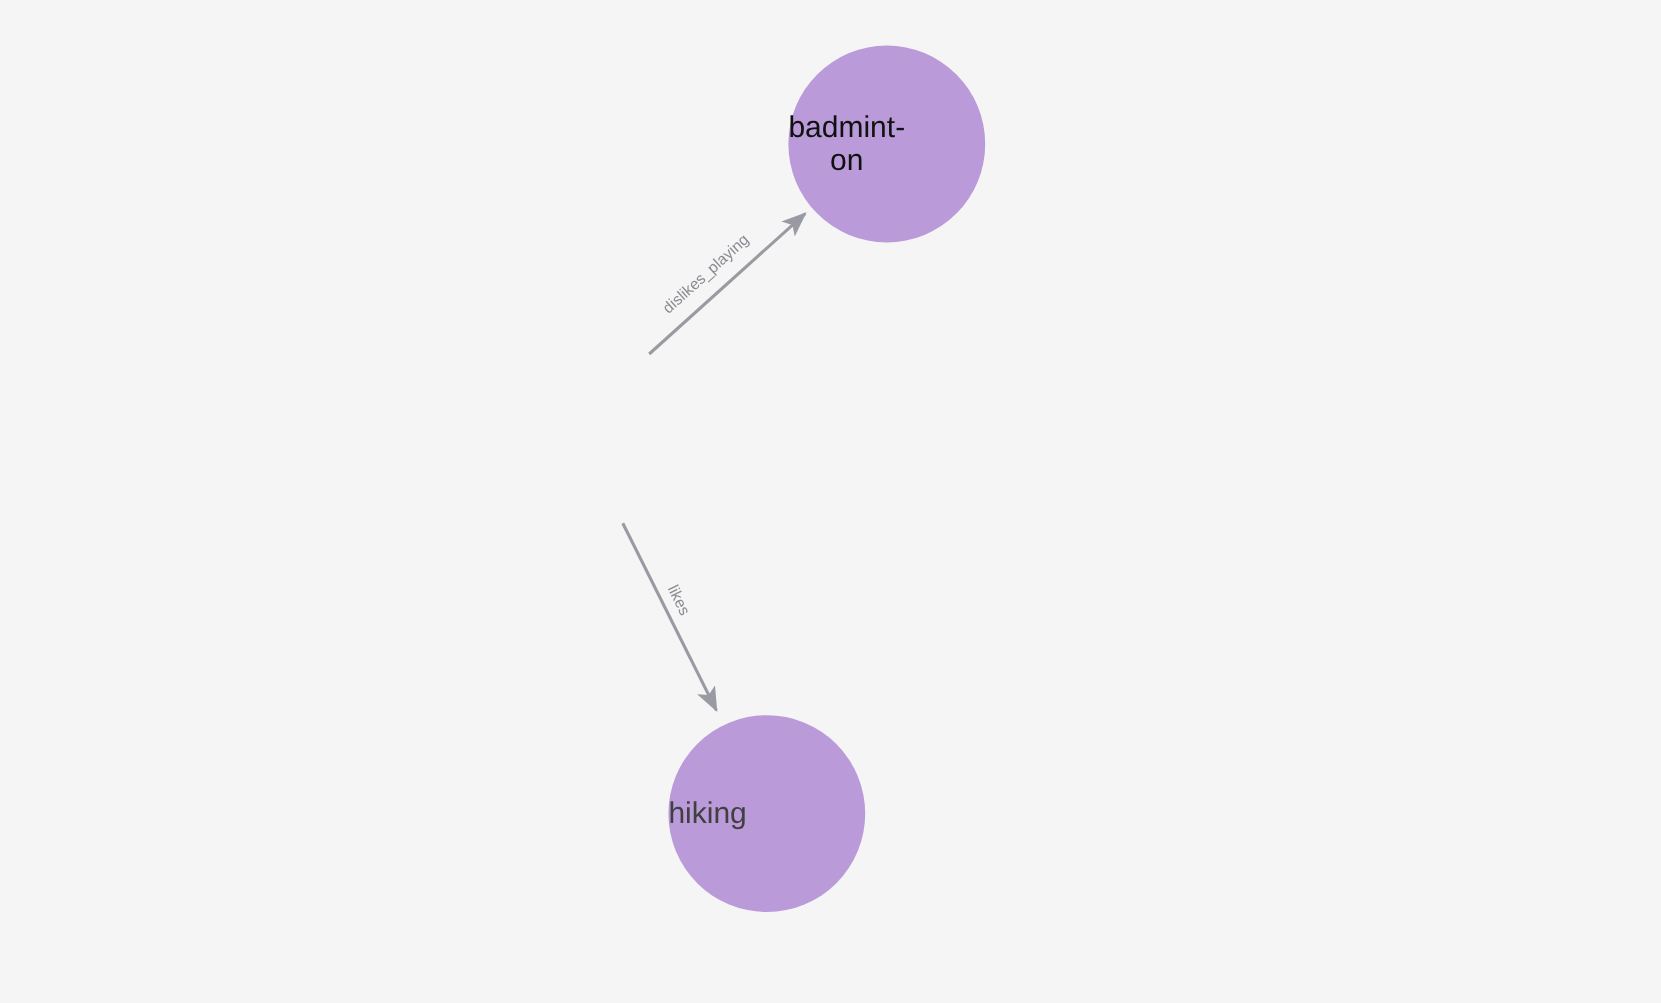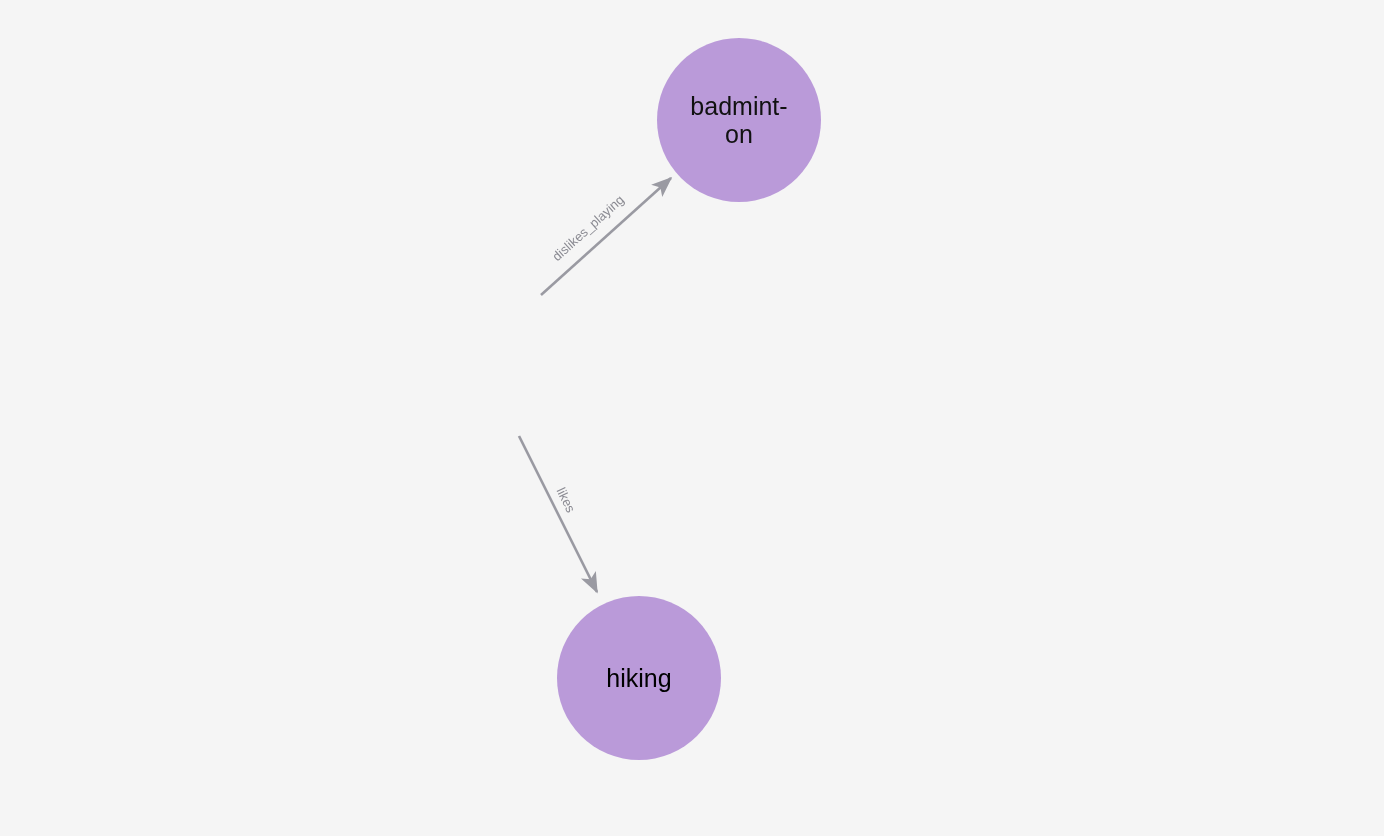--- a/index.html
+++ b/index.html
@@ -22,21 +22,20 @@
     left: 0;
     top: 0;
     width: 1384px;
     height: 836px;
   }
   .node {
     position: absolute;
     border-radius: 50%;
     display: flex;
     align-items: center;
-    justify-content: center;
     text-align: center;
     box-sizing: border-box;
   }
   .node-label {
     color: #111111;
     font-size: 25px;
     line-height: 28px;
     font-family: "Liberation Sans", sans-serif;
     white-space: pre-line;
     pointer-events: none;
@@ -73,16 +72,16 @@
 
   <div class="edge-label" id="elabel-1" style="color: rgb(138, 138, 146); left: 566px; top: 500px; transform: translate(-50%, -50%) rotate(64deg);">likes</div>
 
 
   <div class="node" id="node-1" style="left: 657px; top: 38px; width: 164px; height: 164px; background: rgb(186, 154, 217);">
     <span class="node-label" style="color: rgb(17, 17, 17);">badmint-
 on</span>
   </div>
 
   <div class="node" id="node-2" style="left: 557px; top: 596px; width: 164px; height: 164px; background: rgb(186, 154, 217);">
-    <span class="node-label" style="color: #000000;">hiking</span>
+    <span class="node-label" style="color: #404040;">hiking</span>
   </div>
 
 </div>
 
 </body></html>

